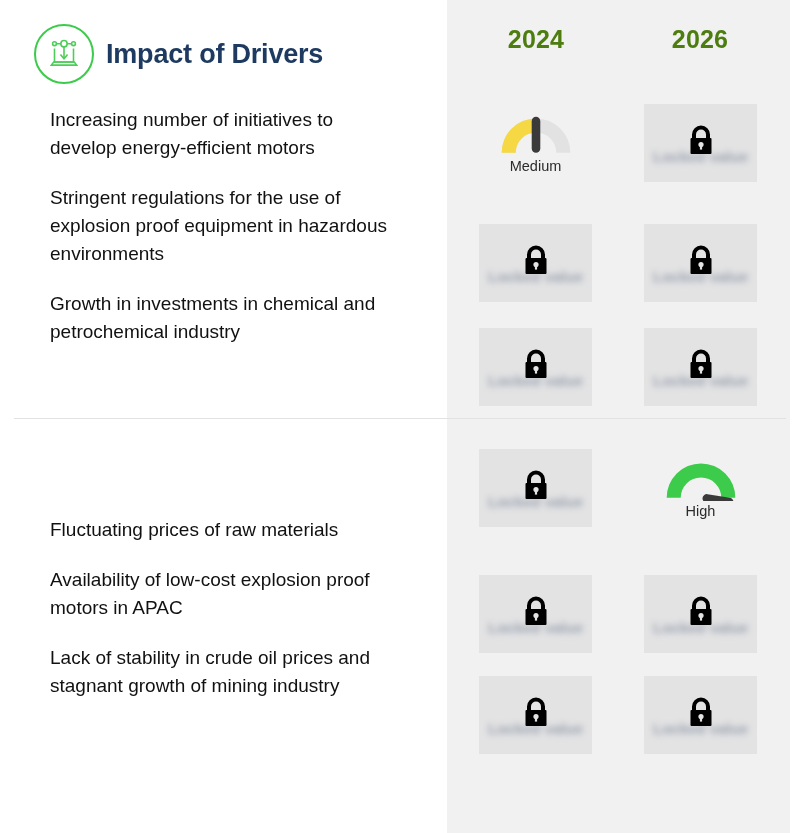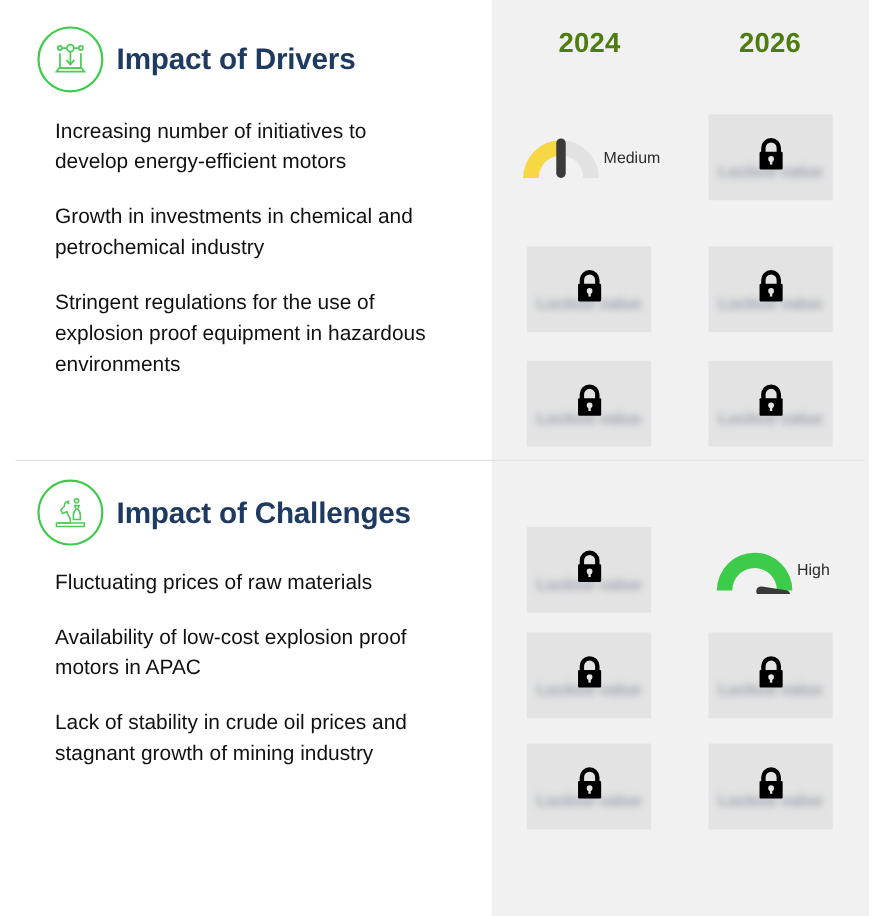--- a/index.html
+++ b/index.html
@@ -114,21 +114,21 @@
     display: flex;
     align-items: center;
     justify-content: center;
   }
   .col-2024 { left: 479px; }
   .col-2028 { left: 644px; }
 
   .r1 { top: 104px; }
   .r2 { top: 224px; }
   .r3 { top: 328px; }
-  .r4 { top: 479px; }
+  .r4 { top: 449px; }
   .r5 { top: 575px; }
   .r6 { top: 676px; }
 
   
   .locked {
     width: 113px;
     height: 78px;
     background: #e3e3e4;
     position: relative;
     display: flex;
@@ -150,20 +150,21 @@
   }
   .locked .lock-glyph {
     position: relative;
     z-index: 2;
     display: block;
   }
 
   
   .gauge-wrap {
     display: flex;
+    flex-direction: column;
     align-items: center;
     justify-content: center;
   }
   .gauge-label {
     margin-top: 2px;
     font-size: 14.5px;
     color: #2b2b2b;
     font-weight: 400;
     text-align: center;
   }
@@ -193,34 +194,24 @@
           <path d="M19.5 24.5 L24 30 L28.5 24.5"></path>
           <path d="M12 17 V34 H36 V17"></path>
           <path d="M8 38 H40 L37 34 H11 Z"></path>
         </svg>
       </span>
       <span class="section-title">Impact of Drivers</span>
     </div>
 
     <div class="item-list drivers-list">
       <p class="item-text">Increasing number of initiatives to develop energy-efficient motors</p>
+      <p class="item-text w-wide">Stringent regulations for the use of explosion proof equipment in hazardous environments</p>
       <p class="item-text w-wide">Growth in investments in chemical and petrochemical industry</p>
-      <p class="item-text w-wide">Stringent regulations for the use of explosion proof equipment in hazardous environments</p>
-    </div>
-
-    <div class="section-head challenges">
-      <span class="head-icon-circle">
-        <svg width="38" height="38" viewBox="0 0 48 48" fill="none" stroke="#4ccd58" stroke-width="1.8">
-          <path d="M10 36 H24 V33 C24 28 20 27 20 23 L15 25 L13 21 L17 17 C17 13 19 11 22 11 L21 13 L23 14"></path>
-          <path d="M31 13 a2.5 2.5 0 1 1 0.1 0 M29 16 h5 l-1.6 4 c2 2 3 4 3 7 v5 h-8 v-5 c0-3 1-5 3-7 Z"></path>
-          <path d="M8 40 H40 V36 H8 Z"></path>
-        </svg>
-      </span>
-      <span class="section-title">Impact of Challenges</span>
-    </div>
+    </div>
+
 
     <div class="item-list challenges-list">
       <p class="item-text">Fluctuating prices of raw materials</p>
       <p class="item-text w-wide">Availability of low-cost explosion proof motors in APAC</p>
       <p class="item-text w-wide">Lack of stability in crude oil prices and stagnant growth of mining industry</p>
     </div>
   </div>
 
   <div class="cell col-2024 r1">
     <div class="gauge-wrap">

